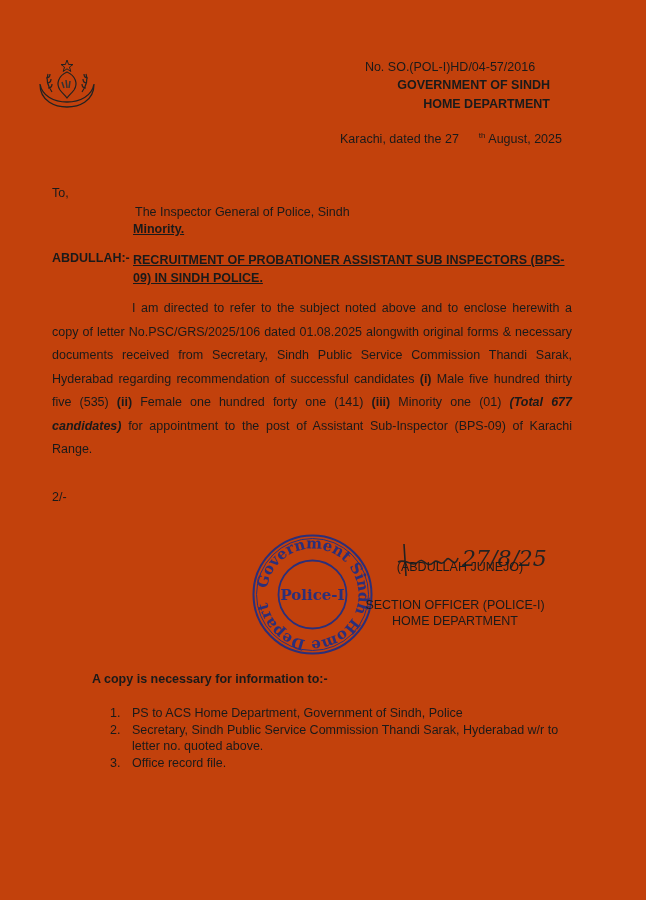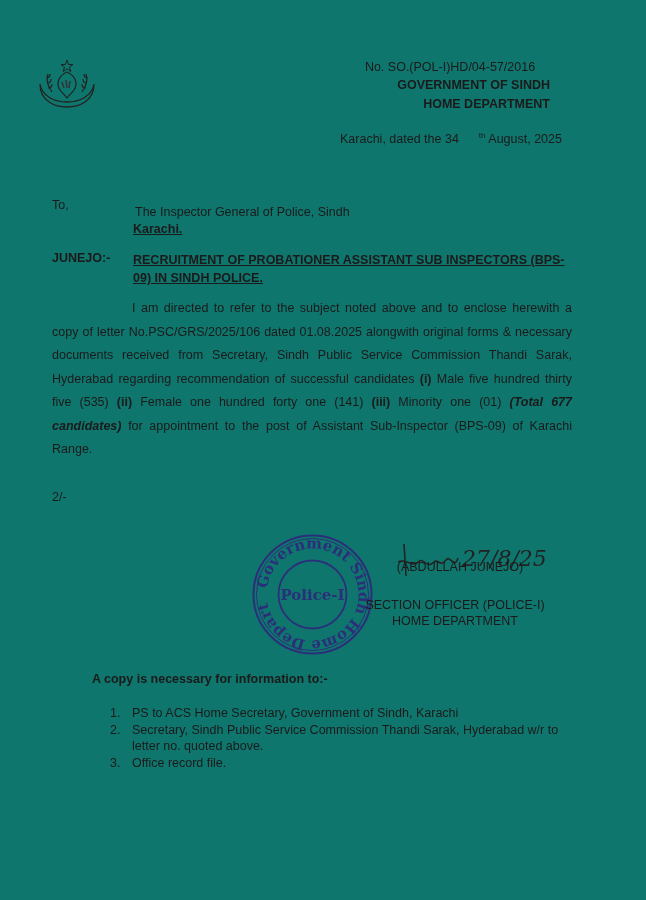--- a/index.html
+++ b/index.html
@@ -1,30 +1,30 @@
 <!DOCTYPE html>
 <html><head>
 <meta charset="utf-8">
 <style>
   html, body { margin:0; padding:0; background:#ffffff; }
   body { width:646px; height:900px; position:relative; overflow:hidden;
          font-family:"Liberation Sans", "DejaVu Sans", sans-serif; color:#1a1a1a; }
   .abs { position:absolute; }
-  .page { position:absolute; left:0; top:0; width:646px; height:900px; background:#0f766e; }
+  .page { position:absolute; left:0; top:0; width:646px; height:900px; background:#c2410c; }
 
   .logo { left:36px; top:58px; width:62px; height:50px; }
 
   .hdr { left:300px; width:300px; text-align:right; font-size:12.5px; }
   .ref { top:60px; left:350px; width:200px; text-align:center; font-size:12.5px; }
   .gov { top:78px; font-weight:bold; }
   .dept { top:97px; font-weight:bold; }
   .date { top:131px; left:340px; font-size:12.5px; }
   .date sup { font-size:8px;padding-left:20px; }
 
-  .to { top:186px; left:52px; font-size:12.5px;margin-top:12px; }
+  .to { top:186px; left:52px; font-size:12.5px; }
   .addr1 { top:205px; left:135px; font-size:12.5px; }
   .addr2 { top:222px; left:133px; font-size:12.5px; font-weight:bold; text-decoration:underline; }
 
   .subj-label { top:251px; left:52px; font-size:12.5px; font-weight:bold; }
   .subj-text { top:251px; left:133px; width:440px; font-size:12.5px; font-weight:bold;
                text-decoration:underline; line-height:18px; }
 
   .body-p { left:52px; width:520px; font-size:12.5px; line-height:23.5px; text-align:justify; }
   .p1 { top:297px; text-indent:80px; }
   .p2-label { top:490px; left:52px; font-size:12.5px; }
@@ -53,27 +53,27 @@
     <path d="M31,14 C22,18 20,26 24,32 C27,36 29,37 31,40 C33,37 35,36 38,32 C42,26 40,18 31,14 Z" fill="none" stroke="#222" stroke-width="1.2"></path>
     <path d="M26,24 l2,6 M30,22 l1,8 M34,23 l-1,7" stroke="#333" stroke-width="1.5"></path>
     <path d="M4,26 C4,44 20,49 31,49 C42,49 58,44 58,26 C56,38 44,44 31,44 C18,44 6,38 4,26 Z" fill="none" stroke="#222" stroke-width="1.3"></path>
     <path d="M12,16 q-3,8 4,18 M10,20 q4,0 4,-4 M11,25 q4,0 4,-4 M12,30 q4,0 4,-4" fill="none" stroke="#222" stroke-width="1.2"></path>
     <path d="M50,16 q3,8 -4,18 M52,20 q-4,0 -4,-4 M51,25 q-4,0 -4,-4 M50,30 q-4,0 -4,-4" fill="none" stroke="#222" stroke-width="1.2"></path>
   </svg>
 
   <div class="abs ref">No. SO.(POL-I)HD/04-57/2016</div>
   <div class="abs hdr gov" style="left:350px;width:200px;">GOVERNMENT OF SINDH</div>
   <div class="abs hdr dept" style="left:350px;width:200px;">HOME DEPARTMENT</div>
-  <div class="abs date"><span>Karachi, dated the 34</span><sup>th</sup><span> August, 2025</span></div>
+  <div class="abs date"><span>Karachi, dated the 27</span><sup>th</sup><span> August, 2025</span></div>
 
   <div class="abs to">To,</div>
   <div class="abs addr1">The Inspector General of Police, Sindh</div>
-  <div class="abs addr2">Karachi.</div>
+  <div class="abs addr2">Minority.</div>
 
-  <div class="abs subj-label">JUNEJO:-</div>
+  <div class="abs subj-label">ABDULLAH:-</div>
   <div class="abs subj-text">RECRUITMENT OF PROBATIONER ASSISTANT SUB INSPECTORS (BPS-09) IN SINDH POLICE.</div>
 
   <div class="abs body-p p1"><span>I am directed to refer to the subject noted above and to enclose herewith a copy of letter No.PSC/GRS/2025/106 dated 01.08.2025 alongwith original forms &amp; necessary documents received from Secretary, Sindh Public Service Commission Thandi Sarak, Hyderabad regarding recommendation of successful candidates </span><b>(i)</b><span> Male five hundred thirty five (535) </span><b>(ii)</b><span> Female one hundred forty one (141) </span><b>(iii)</b><span> Minority one (01) </span><b><i>(Total 677 candidates)</i></b><span> for appointment to the post of Assistant Sub-Inspector (BPS-09) of Karachi Range.</span></div>
 
   <div class="abs p2-label">2/-</div>
 
   <svg class="abs stamp" viewBox="0 0 125 125">
     <defs>
       <path id="stampArc" d="M62.5,62.5 m-46,0 a46,46 0 1,1 92,0 a46,46 0 1,1 -92,0"></path>
     </defs>
@@ -91,21 +91,21 @@
     <text x="66" y="26" font-family="'DejaVu Serif', serif" font-size="22" fill="#222" font-style="italic">27/8/25</text>
   </svg>
   <div class="abs sig-name">(ABDULLAH JUNEJO)</div>
   <div class="abs sig-title">SECTION OFFICER (POLICE-I)</div>
   <div class="abs sig-dept">HOME DEPARTMENT</div>
 
   <div class="abs copy-head">A copy is necessary for information to:-</div>
   <div class="abs copy-list">
     <div class="copy-item">
       <span class="copy-num">1.</span>
-      <span class="copy-text">PS to ACS Home Secretary, Government of Sindh, Karachi</span>
+      <span class="copy-text">PS to ACS Home Department, Government of Sindh, Police</span>
     </div>
     <div class="copy-item">
       <span class="copy-num">2.</span>
       <span class="copy-text">Secretary, Sindh Public Service Commission Thandi Sarak, Hyderabad w/r to letter no. quoted above.</span>
     </div>
     <div class="copy-item">
       <span class="copy-num">3.</span>
       <span class="copy-text">Office record file.</span>
     </div>
   </div>

